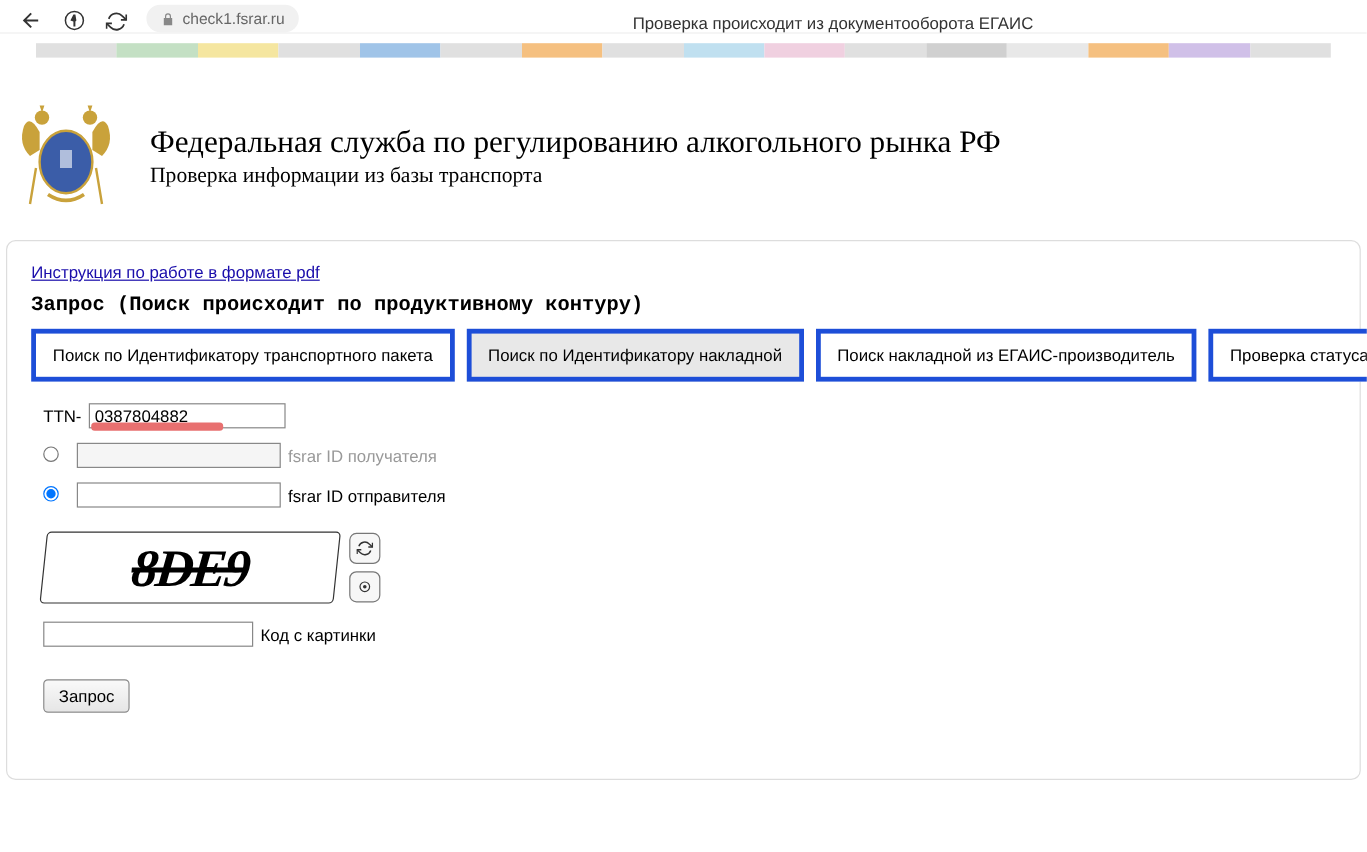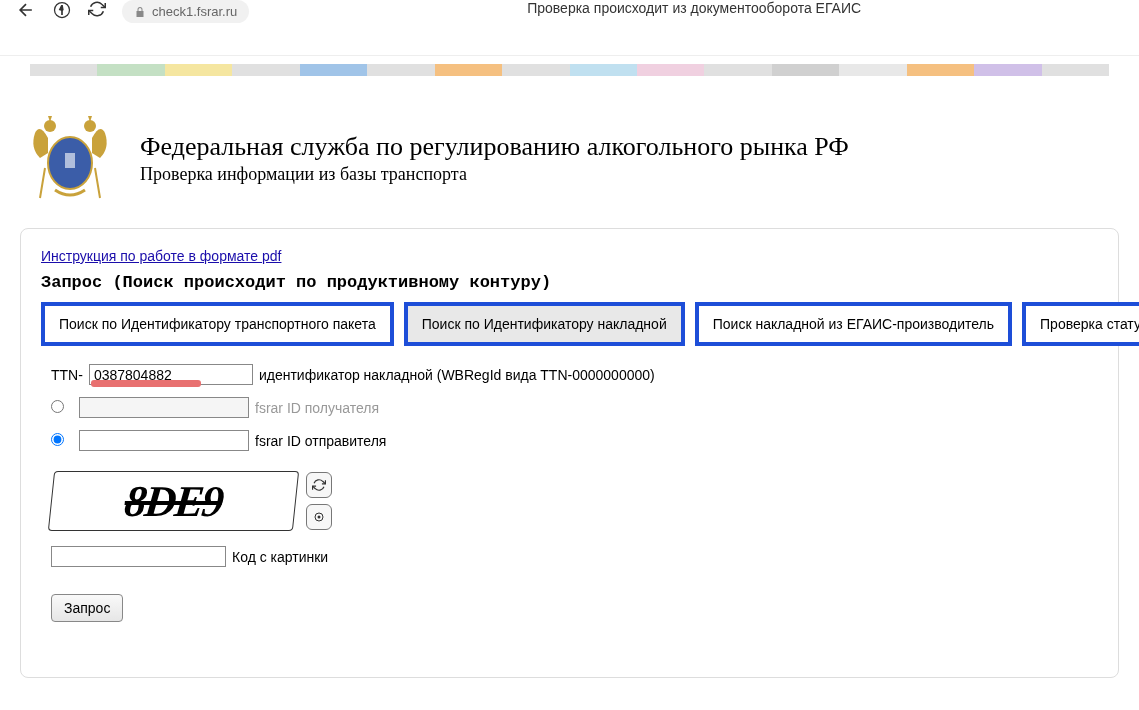--- a/index.html
+++ b/index.html
@@ -1,21 +1,21 @@
 <!DOCTYPE html>
 <html><head>
   <meta charset="utf-8">
   <style>
     * { margin: 0; padding: 0; box-sizing: border-box; }
     body { font-family: Arial, sans-serif; background: #fff; width: 1139px; }
     
     .browser-bar {
-      height: 56px;
-      display: flex;
-      align-items: flex-start;
+      height: 28px;
+      display: flex;
+      align-items: flex-end;
       padding: 0 16px;
       gap: 16px;
       border-bottom: 1px solid #eee;
       background: #fff;
     }
     .browser-icon { 
       cursor: pointer; 
       color: #333;
       display: flex;
       align-items: center;
@@ -43,21 +43,21 @@
       display: flex;
       gap: 0;
       padding: 8px 30px;
     }
     .color-block {
       height: 12px;
       flex: 1;
     }
     
     .page-content {
-      padding: 20px 20px;
+      padding: 20px 5px;
     }
     
     .header {
       display: flex;
       align-items: center;
       gap: 20px;
       margin-bottom: 20px;
     }
     .emblem {
       width: 100px;
@@ -288,21 +288,20 @@
       <button class="tab-button active">Поиск по Идентификатору накладной</button>
       <button class="tab-button">Поиск накладной из ЕГАИС-производитель</button>
       <button class="tab-button">Проверка статуса штрихкода</button>
     </div>
 
     <div class="form-row">
       <span>TTN-</span>
       <span class="redline">
         <input type="text" class="ttn-input" value="0387804882" style="">
       </span>
-      <span>идентификатор накладной (WBRegId вида TTN-0000000000)</span>
     </div>
 
     <div class="form-row">
       <span class="radio-spacer"><input type="radio" name="fsrar" style=""></span>
       <input type="text" class="fsrar-input" disabled="" style="">
       <span class="label-disabled">fsrar ID получателя</span>
     </div>
 
     <div class="form-row">
       <span class="radio-spacer"><input type="radio" name="fsrar" checked="" style=""></span>

